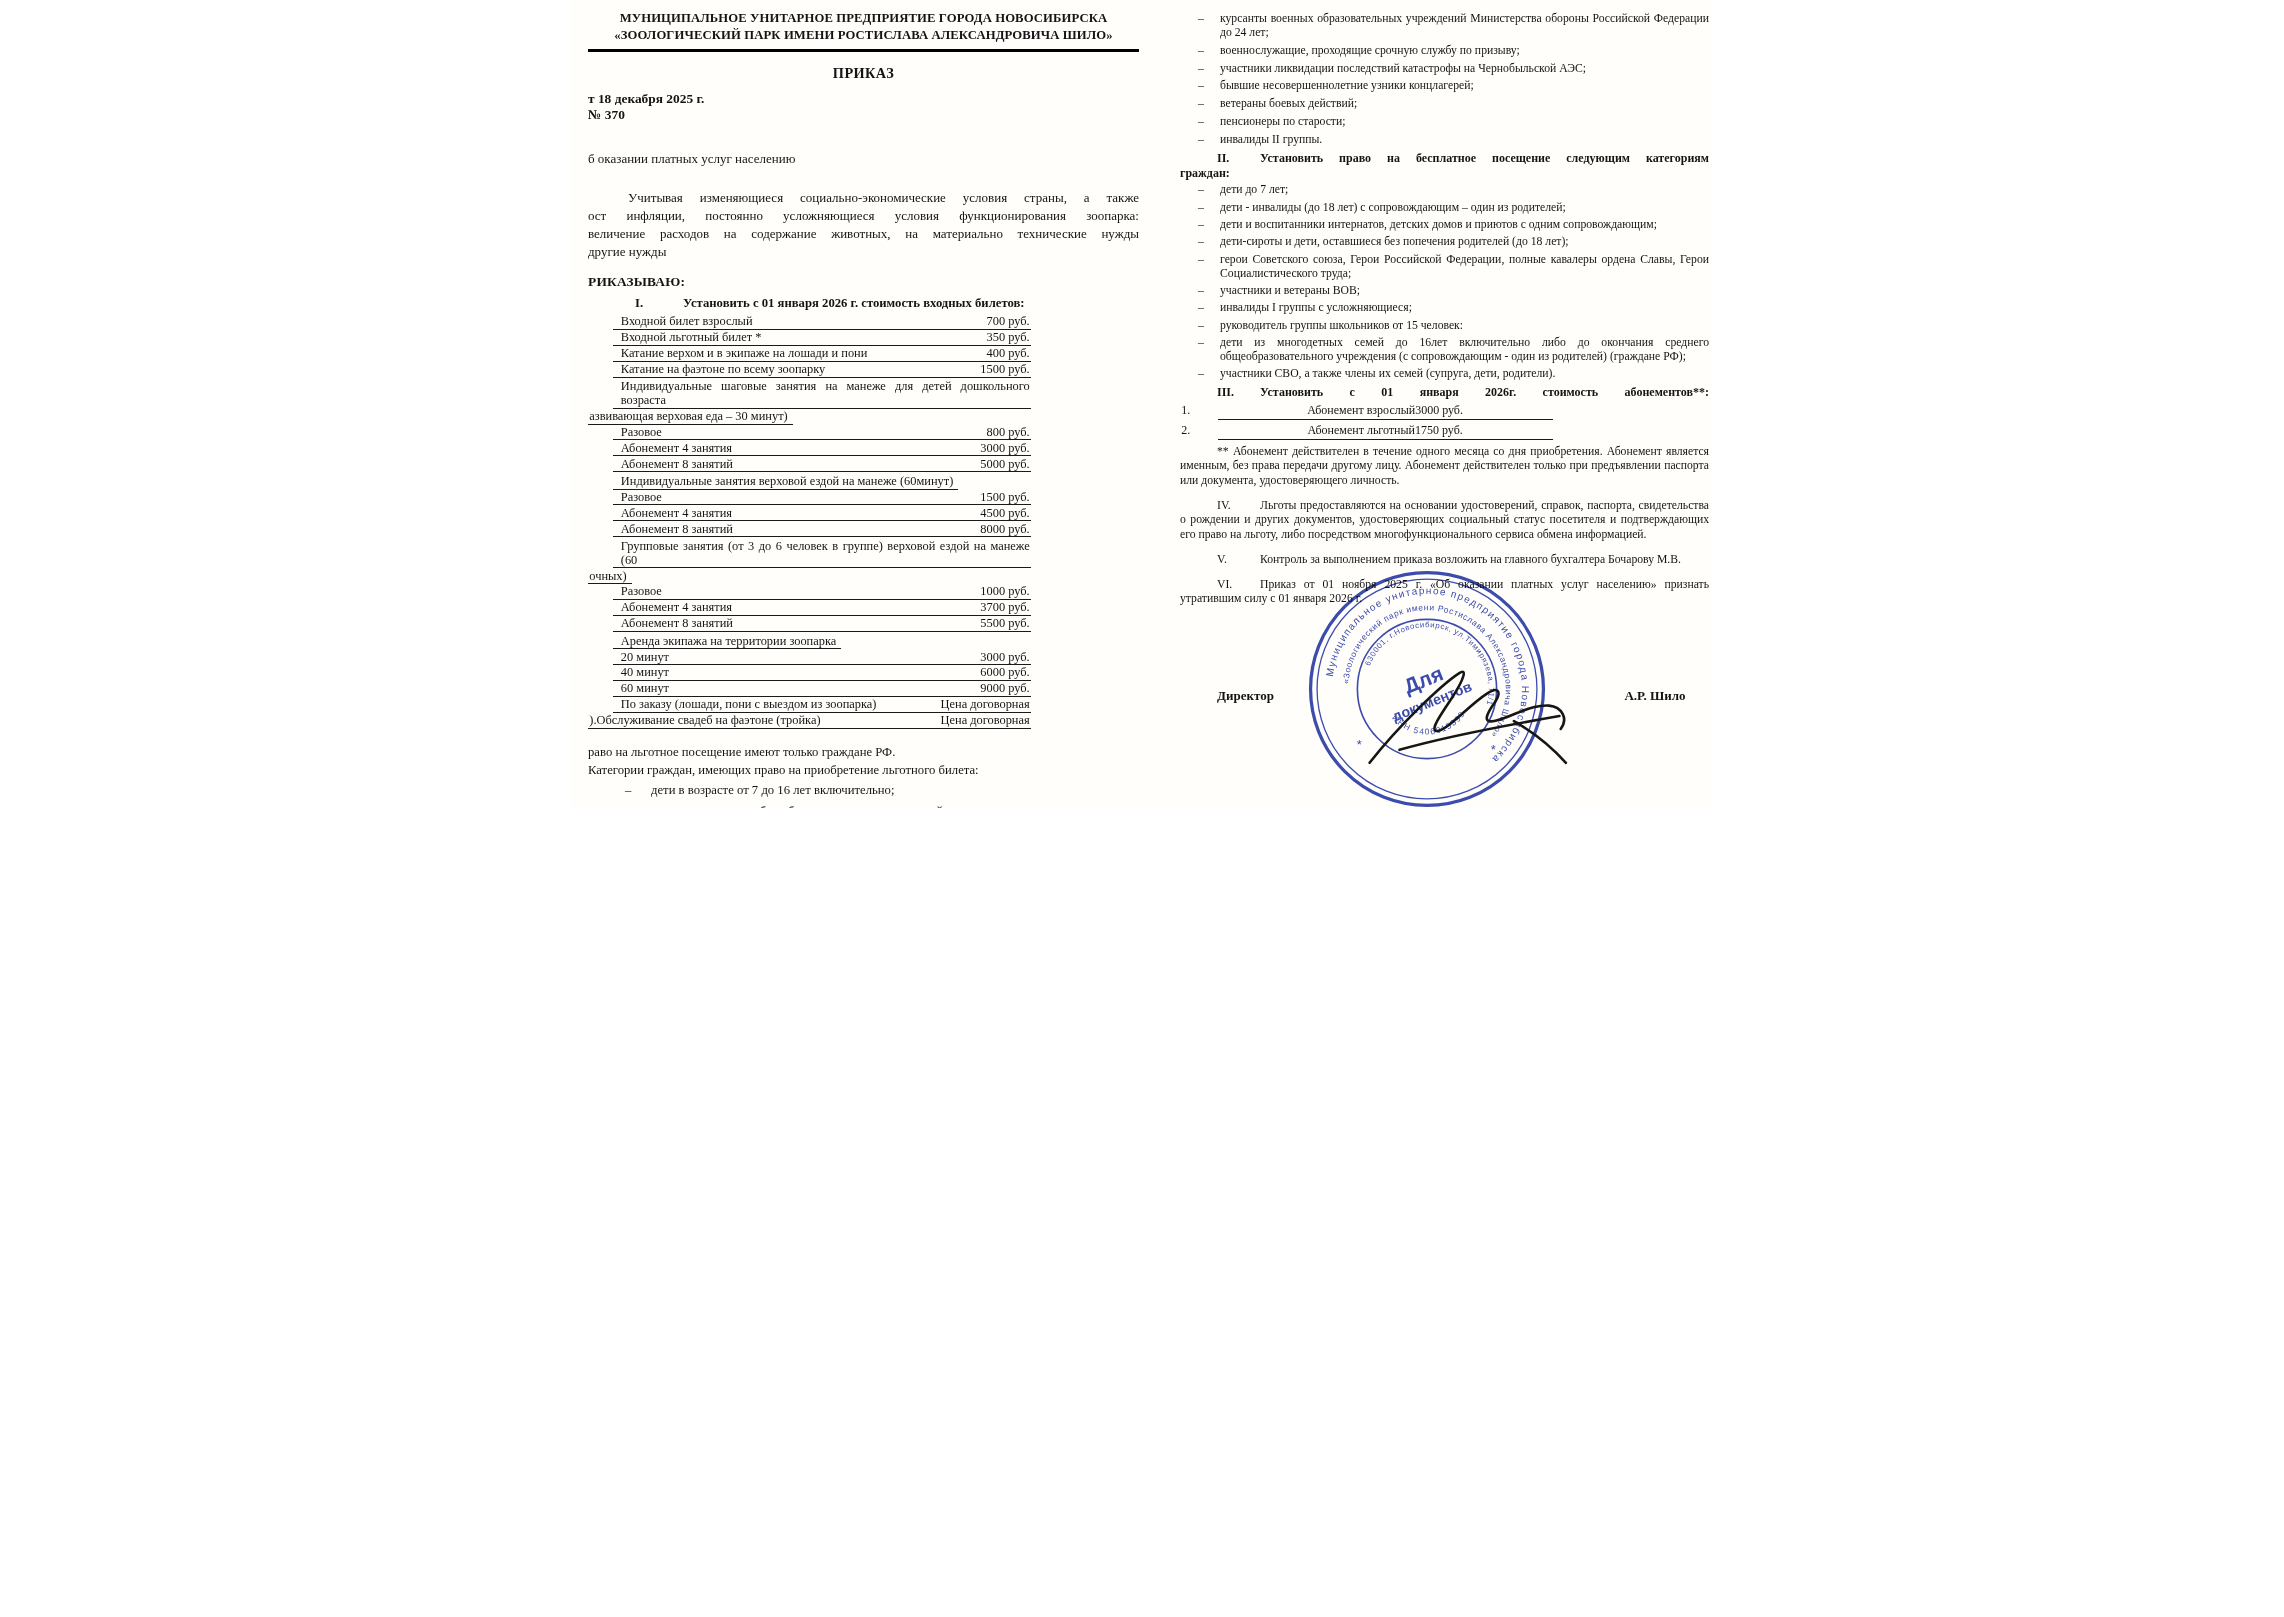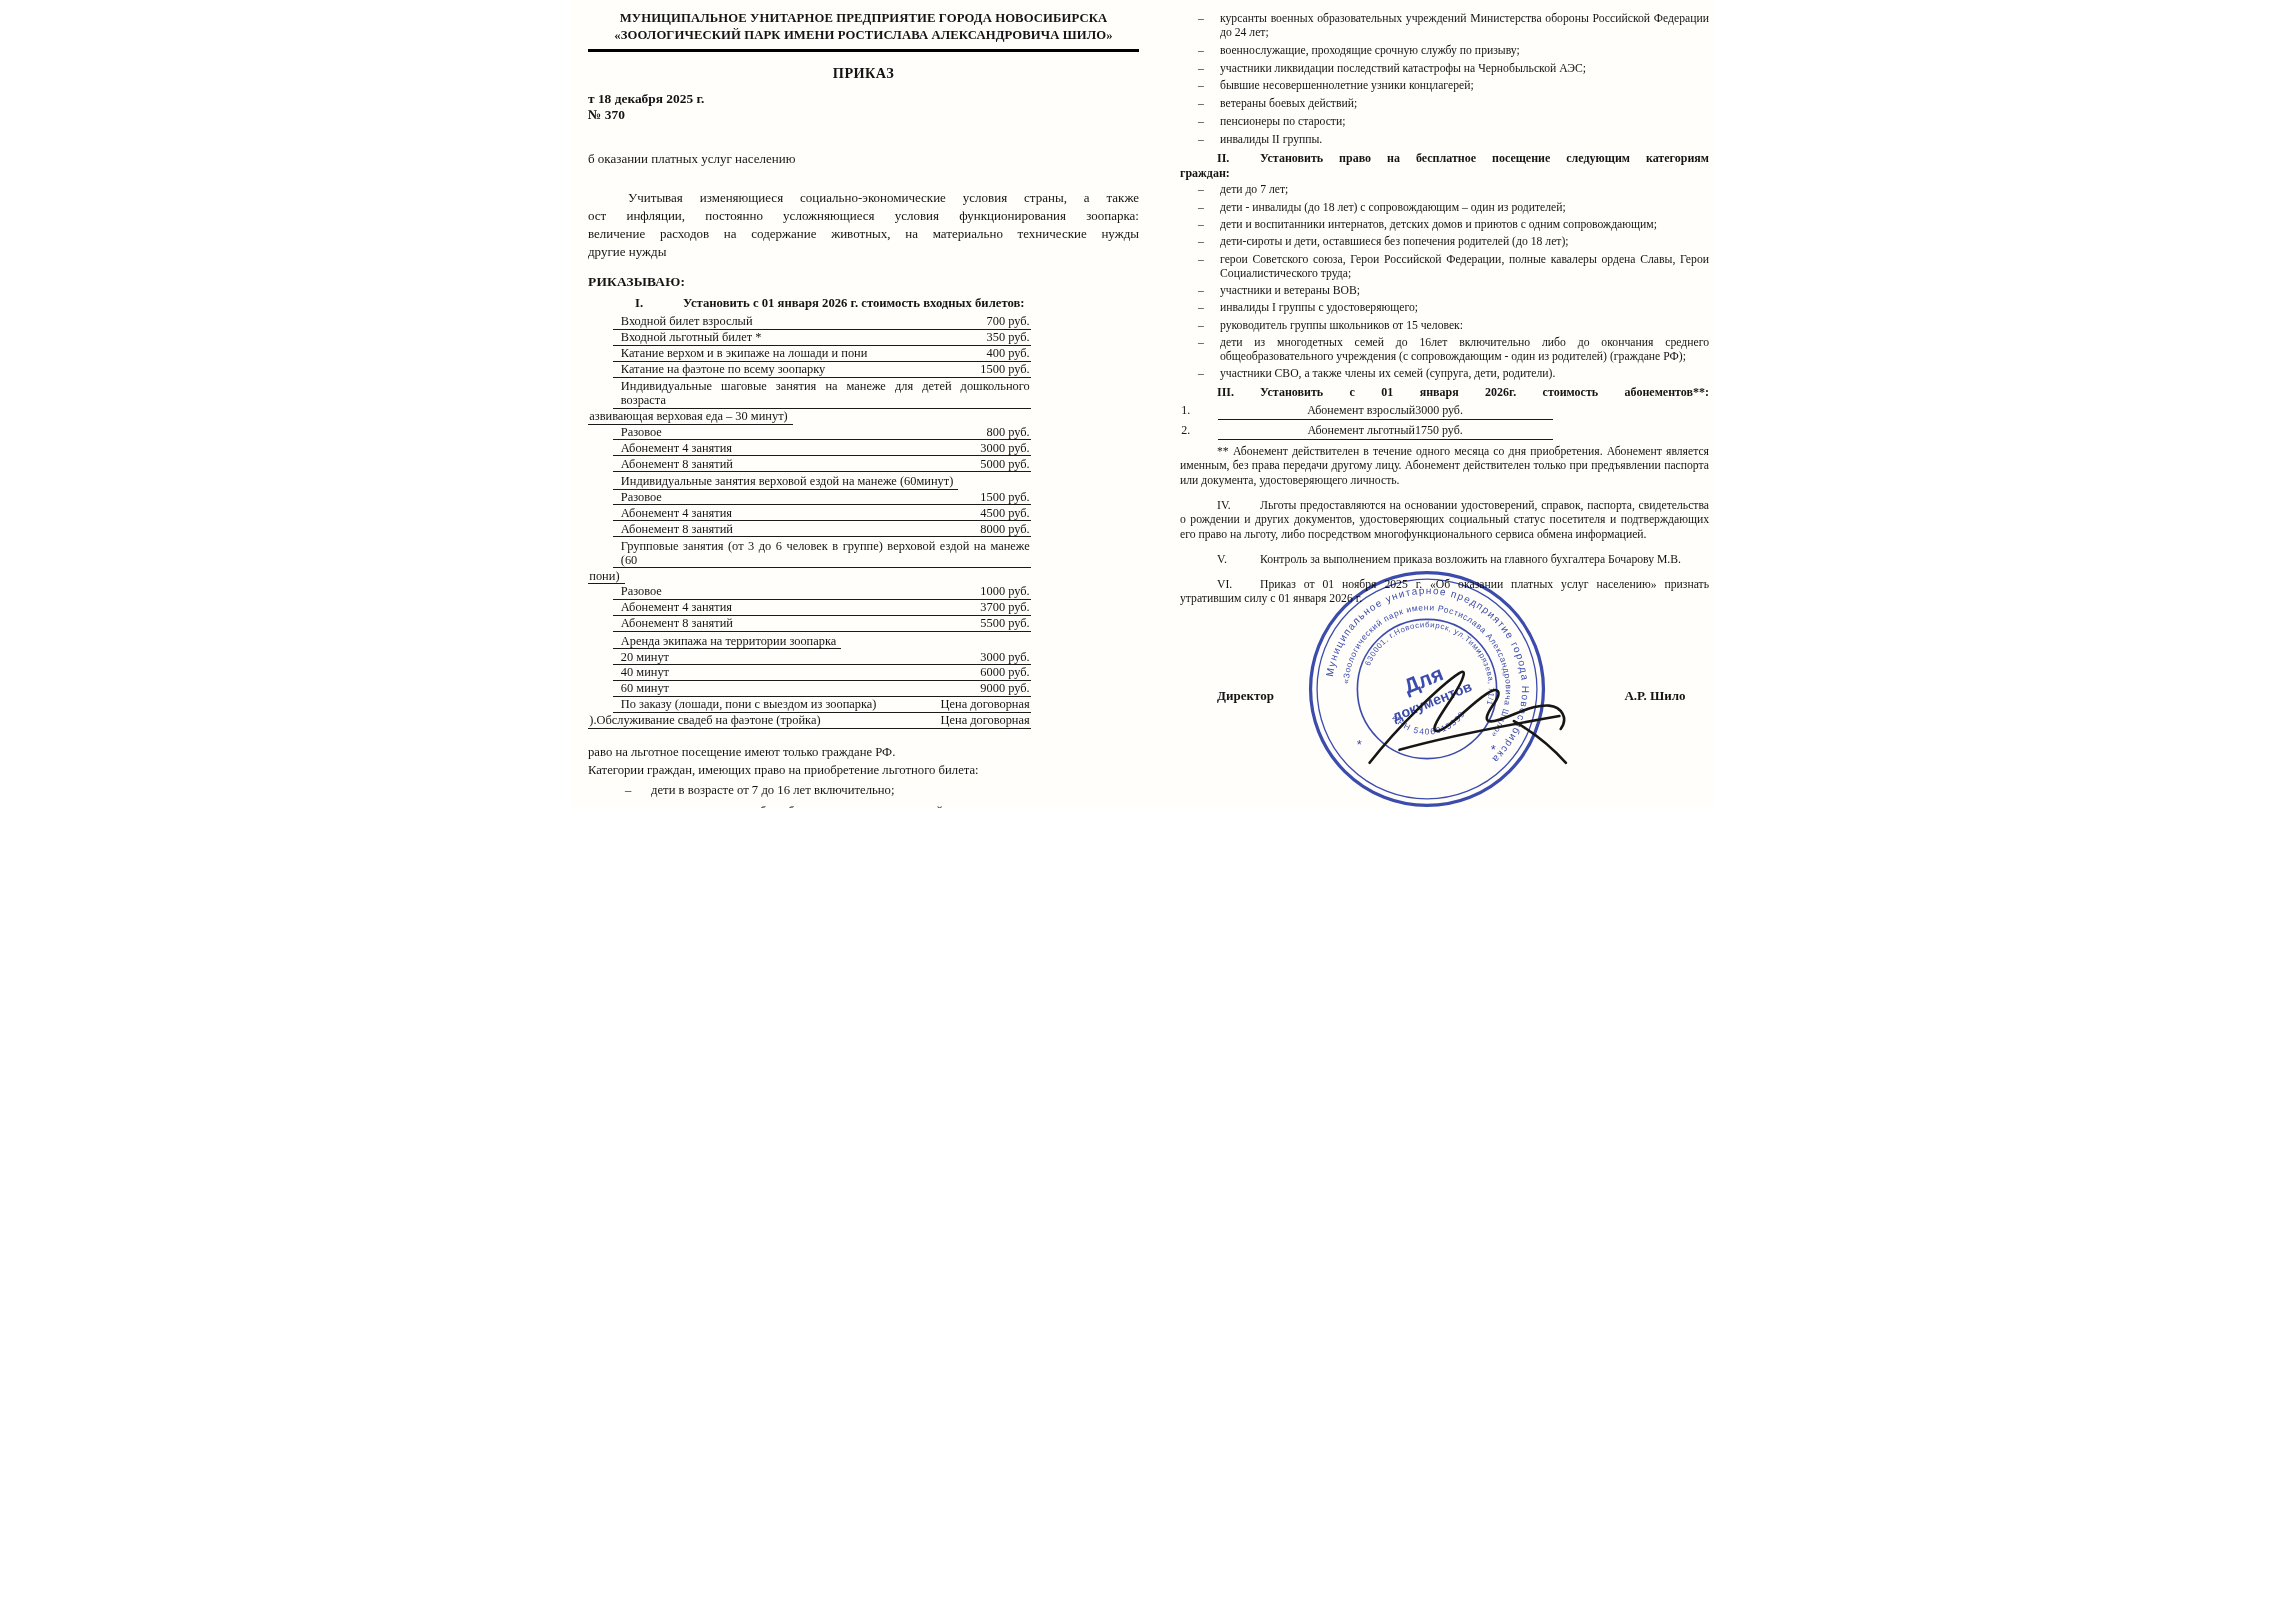--- a/index.html
+++ b/index.html
@@ -122,21 +122,21 @@
           <span class="prc">1500 руб.</span>
         </div>
         <div class="prow">
           <span class="lbl">Абонемент 4 занятия</span>
           <span class="prc">4500 руб.</span>
         </div>
         <div class="prow">
           <span class="lbl">Абонемент 8 занятий</span>
           <span class="prc">8000 руб.</span>
         </div>
-        <div class="pgroup"><div class="gline full">Групповые занятия (от 3 до 6 человек в группе) верховой ездой на манеже (60</div><div class="gline outdent">пони)</div></div>
+        <div class="pgroup"><div class="gline full">Групповые занятия (от 3 до 6 человек в группе) верховой ездой на манеже (60</div><div class="gline outdent">очных)</div></div>
         <div class="prow">
           <span class="lbl">Разовое</span>
           <span class="prc">1000 руб.</span>
         </div>
         <div class="prow">
           <span class="lbl">Абонемент 4 занятия</span>
           <span class="prc">3700 руб.</span>
         </div>
         <div class="prow">
           <span class="lbl">Абонемент 8 занятий</span>
@@ -240,21 +240,21 @@
         <div class="bullet">
           <span class="dash">–</span>
           <span class="btxt">герои Советского союза, Герои Российской Федерации, полные кавалеры ордена Славы, Герои Социалистического труда;</span>
         </div>
         <div class="bullet">
           <span class="dash">–</span>
           <span class="btxt">участники и ветераны ВОВ;</span>
         </div>
         <div class="bullet">
           <span class="dash">–</span>
-          <span class="btxt">инвалиды I группы с удостоверяющего;</span>
+          <span class="btxt">инвалиды I группы с усложняющиеся;</span>
         </div>
         <div class="bullet">
           <span class="dash">–</span>
           <span class="btxt">руководитель группы школьников от 15 человек:</span>
         </div>
         <div class="bullet">
           <span class="dash">–</span>
           <span class="btxt">дети из многодетных семей до 16лет включительно либо до окончания среднего общеобразовательного учреждения (с сопровождающим - один из родителей) (граждане РФ);</span>
         </div>
         <div class="bullet">

